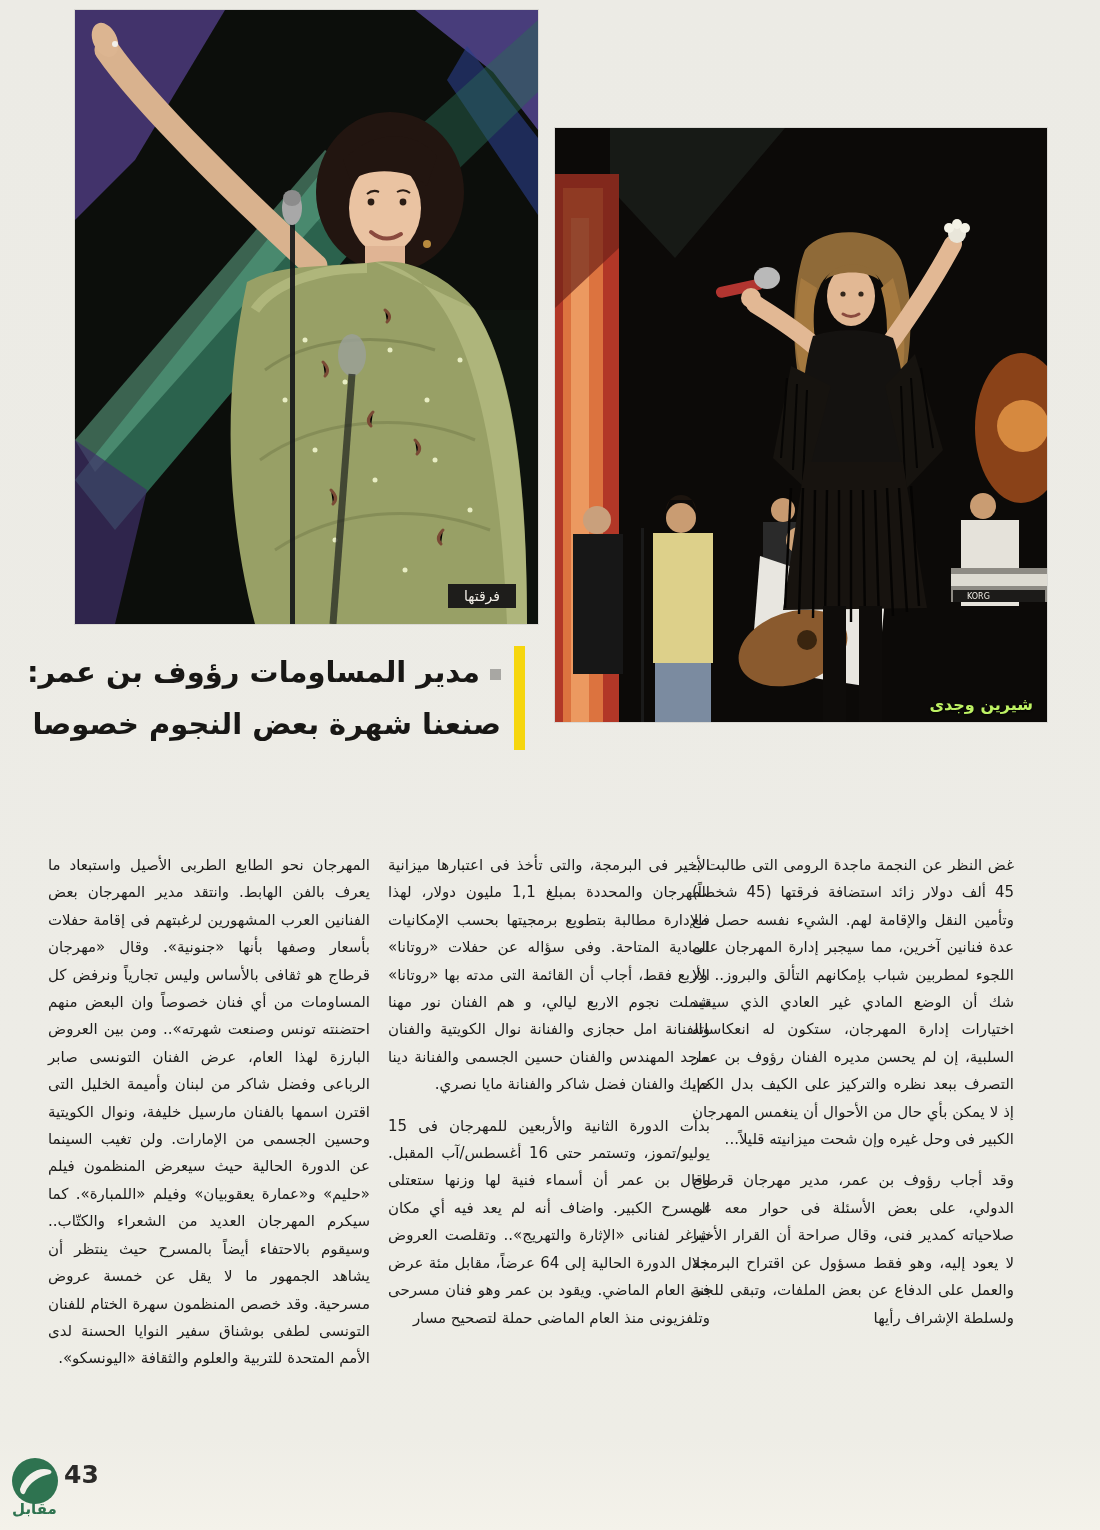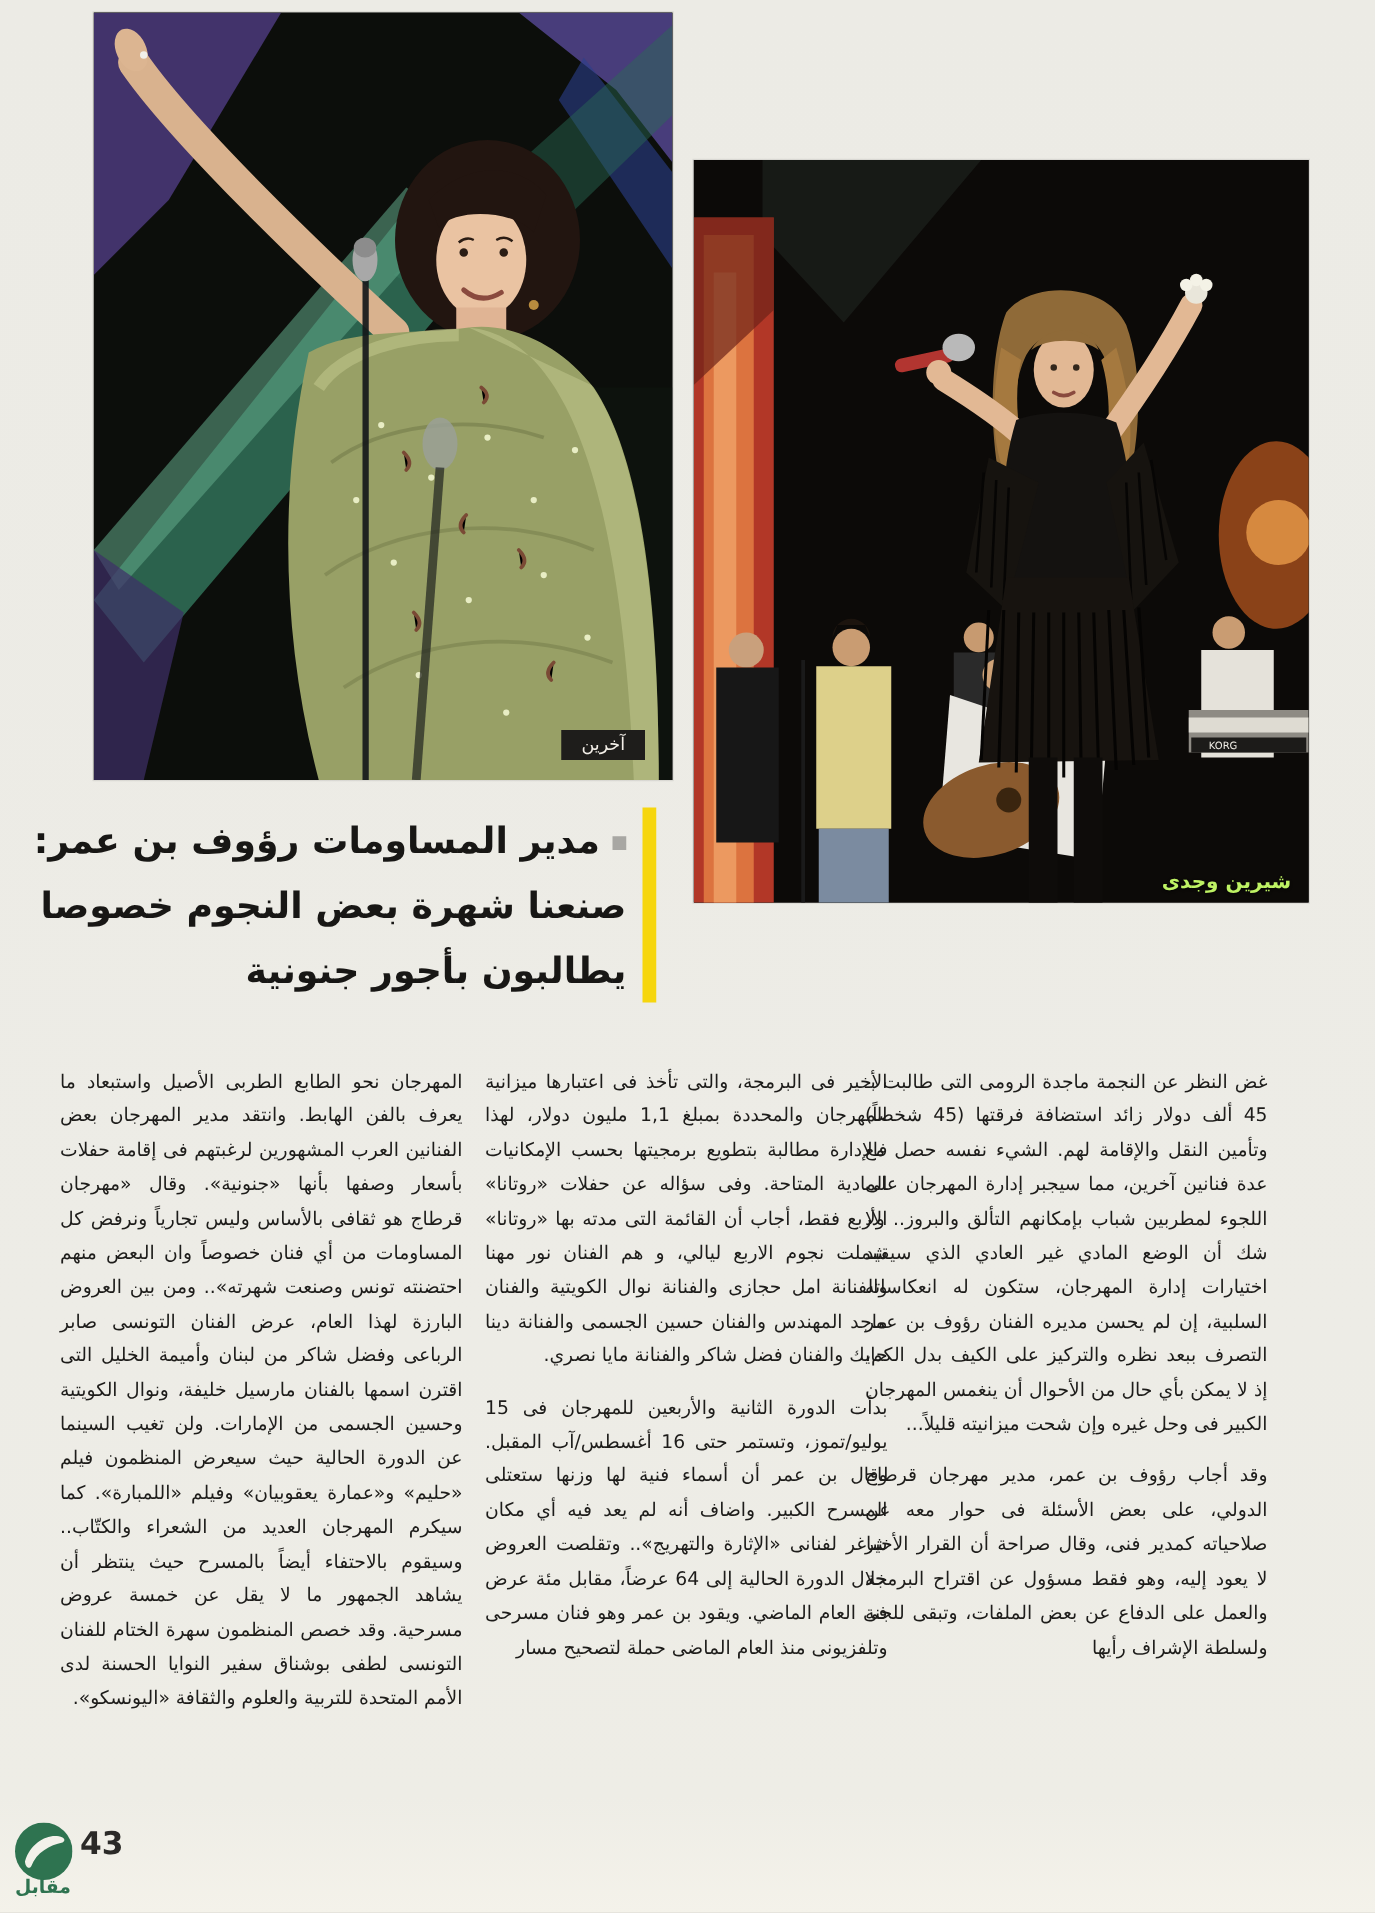--- a/index.html
+++ b/index.html
@@ -97,21 +97,21 @@
           <path d="M310,300 q8,6 2,12"></path>
       </g>
 
       <rect x="215" y="212" width="5" height="402" fill="#15181a" opacity=".92"></rect>
       <ellipse cx="217" cy="198" rx="10" ry="17" fill="#a8a8a8"></ellipse>
       <ellipse cx="217" cy="188" rx="9" ry="8" fill="#8c8c8c"></ellipse>
 
       <ellipse cx="277" cy="345" rx="14" ry="21" fill="#9aa096" opacity=".85"></ellipse>
       <path d="M277,364 L258,614" stroke="#20231f" stroke-width="7" opacity=".7"></path>
     </svg>
-    <div class="cap-box">آخرين</div>
+    <div class="cap-box">فرقتها</div>
   </div>
 
   <div class="photo photo-right">
     <svg width="492" height="665" viewBox="0 0 492 665">
       <rect width="492" height="665" fill="#0c0a08"></rect>
       <polygon points="55,0 230,0 120,130 55,60" fill="#1d211c" opacity=".7"></polygon>
 
       <rect x="0" y="46" width="64" height="619" fill="#b23727"></rect>
       <rect x="8" y="60" width="40" height="605" fill="#e07a42" opacity=".9"></rect>
       <rect x="16" y="90" width="18" height="560" fill="#f0a269" opacity=".8"></rect>
@@ -192,21 +192,20 @@
       <rect x="304" y="478" width="23" height="150" fill="#0e0c0a"></rect>
       <rect x="0" y="630" width="492" height="35" fill="#0a0908"></rect>
     </svg>
     <div class="cap-plain">شيرين وجدى</div>
   </div>
 
   <div class="headline">
     <div class="accent-bar"></div>
     <div class="h-line"><span class="bullet"></span><span>مدير المساومات رؤوف بن عمر:</span></div>
     <div class="h-line">صنعنا شهرة بعض النجوم خصوصا</div>
-    <div class="h-line">يطالبون بأجور جنونية</div>
   </div>
 
   <div class="col col-right">
       <p>غض النظر عن النجمة ماجدة الرومى التى طالبت بـ 45 ألف دولار زائد استضافة فرقتها (45 شخصاً) وتأمين النقل والإقامة لهم. الشيء نفسه حصل مع عدة فنانين آخرين، مما سيجبر إدارة المهرجان على اللجوء لمطربين شباب بإمكانهم التألق والبروز.. ولا شك أن الوضع المادي غير العادي الذي سيقيد اختيارات إدارة المهرجان، ستكون له انعكاساته السلبية، إن لم يحسن مديره الفنان رؤوف بن عمر التصرف ببعد نظره والتركيز على الكيف بدل الكم، إذ لا يمكن بأي حال من الأحوال أن ينغمس المهرجان الكبير فى وحل غيره وإن شحت ميزانيته قليلاً...</p>
       <p>وقد أجاب رؤوف بن عمر، مدير مهرجان قرطاج الدولي، على بعض الأسئلة فى حوار معه عن صلاحياته كمدير فنى، وقال صراحة أن القرار الأخير لا يعود إليه، وهو فقط مسؤول عن اقتراح البرمجة والعمل على الدفاع عن بعض الملفات، وتبقى للجنة ولسلطة الإشراف رأيها</p>
     </div>
   <div class="col col-middle">
       <p>الأخير فى البرمجة، والتى تأخذ فى اعتبارها ميزانية المهرجان والمحددة بمبلغ 1,1 مليون دولار، لهذا فالإدارة مطالبة بتطويع برمجيتها بحسب الإمكانيات المادية المتاحة. وفى سؤاله عن حفلات «روتانا» الأربع فقط، أجاب أن القائمة التى مدته بها «روتانا» شملت نجوم الاربع ليالي، و هم الفنان نور مهنا والفنانة امل حجازى والفنانة نوال الكويتية والفنان ماجد المهندس والفنان حسين الجسمى والفنانة دينا حايك والفنان فضل شاكر والفنانة مايا نصري.</p>
       <p>بدأت الدورة الثانية والأربعين للمهرجان فى 15 يوليو/تموز، وتستمر حتى 16 أغسطس/آب المقبل. وقال بن عمر أن أسماء فنية لها وزنها ستعتلى المسرح الكبير. واضاف أنه لم يعد فيه أي مكان شاغر لفنانى «الإثارة والتهريج».. وتقلصت العروض خلال الدورة الحالية إلى 64 عرضاً، مقابل مئة عرض فى العام الماضي. ويقود بن عمر وهو فنان مسرحى وتلفزيونى منذ العام الماضى حملة لتصحيح مسار</p>
     </div>

